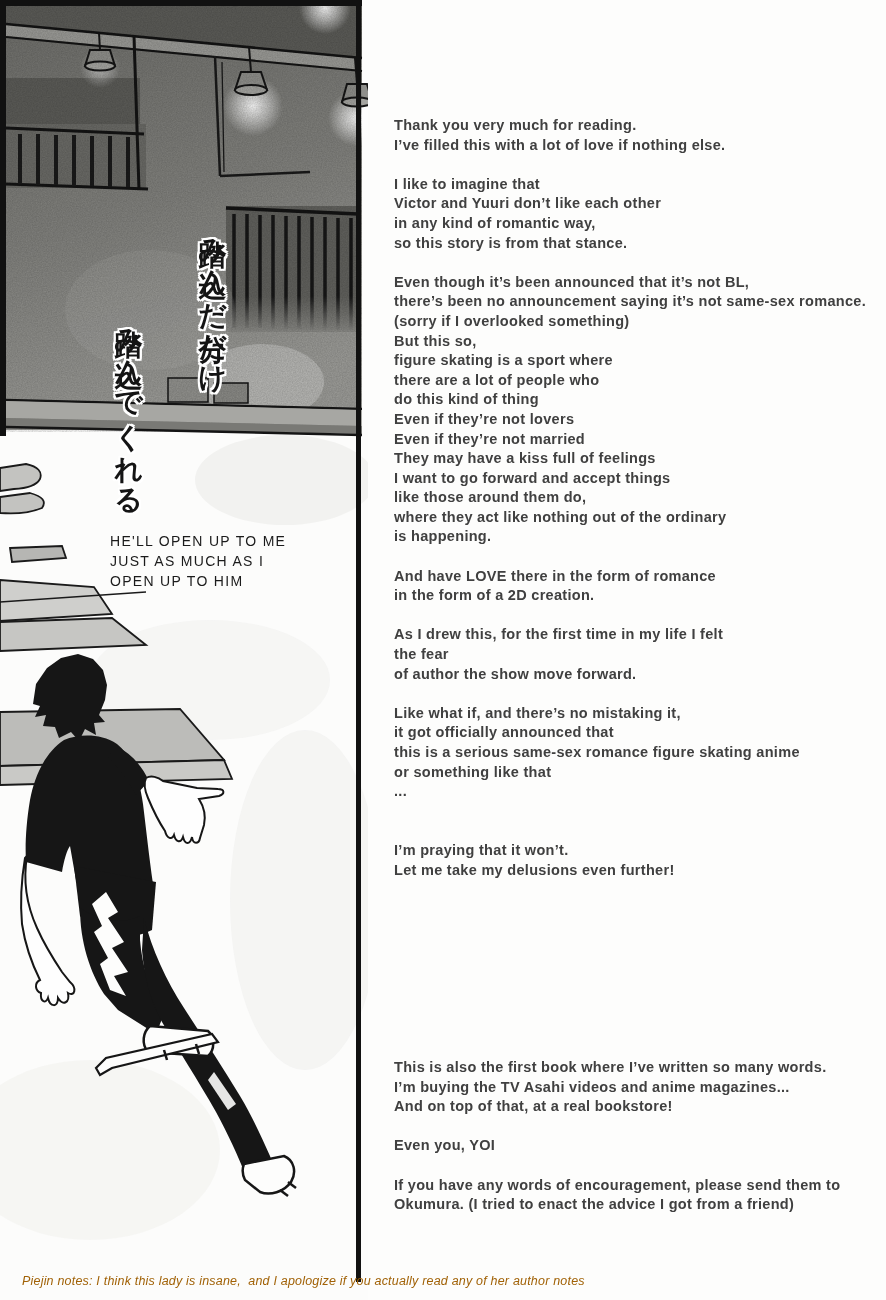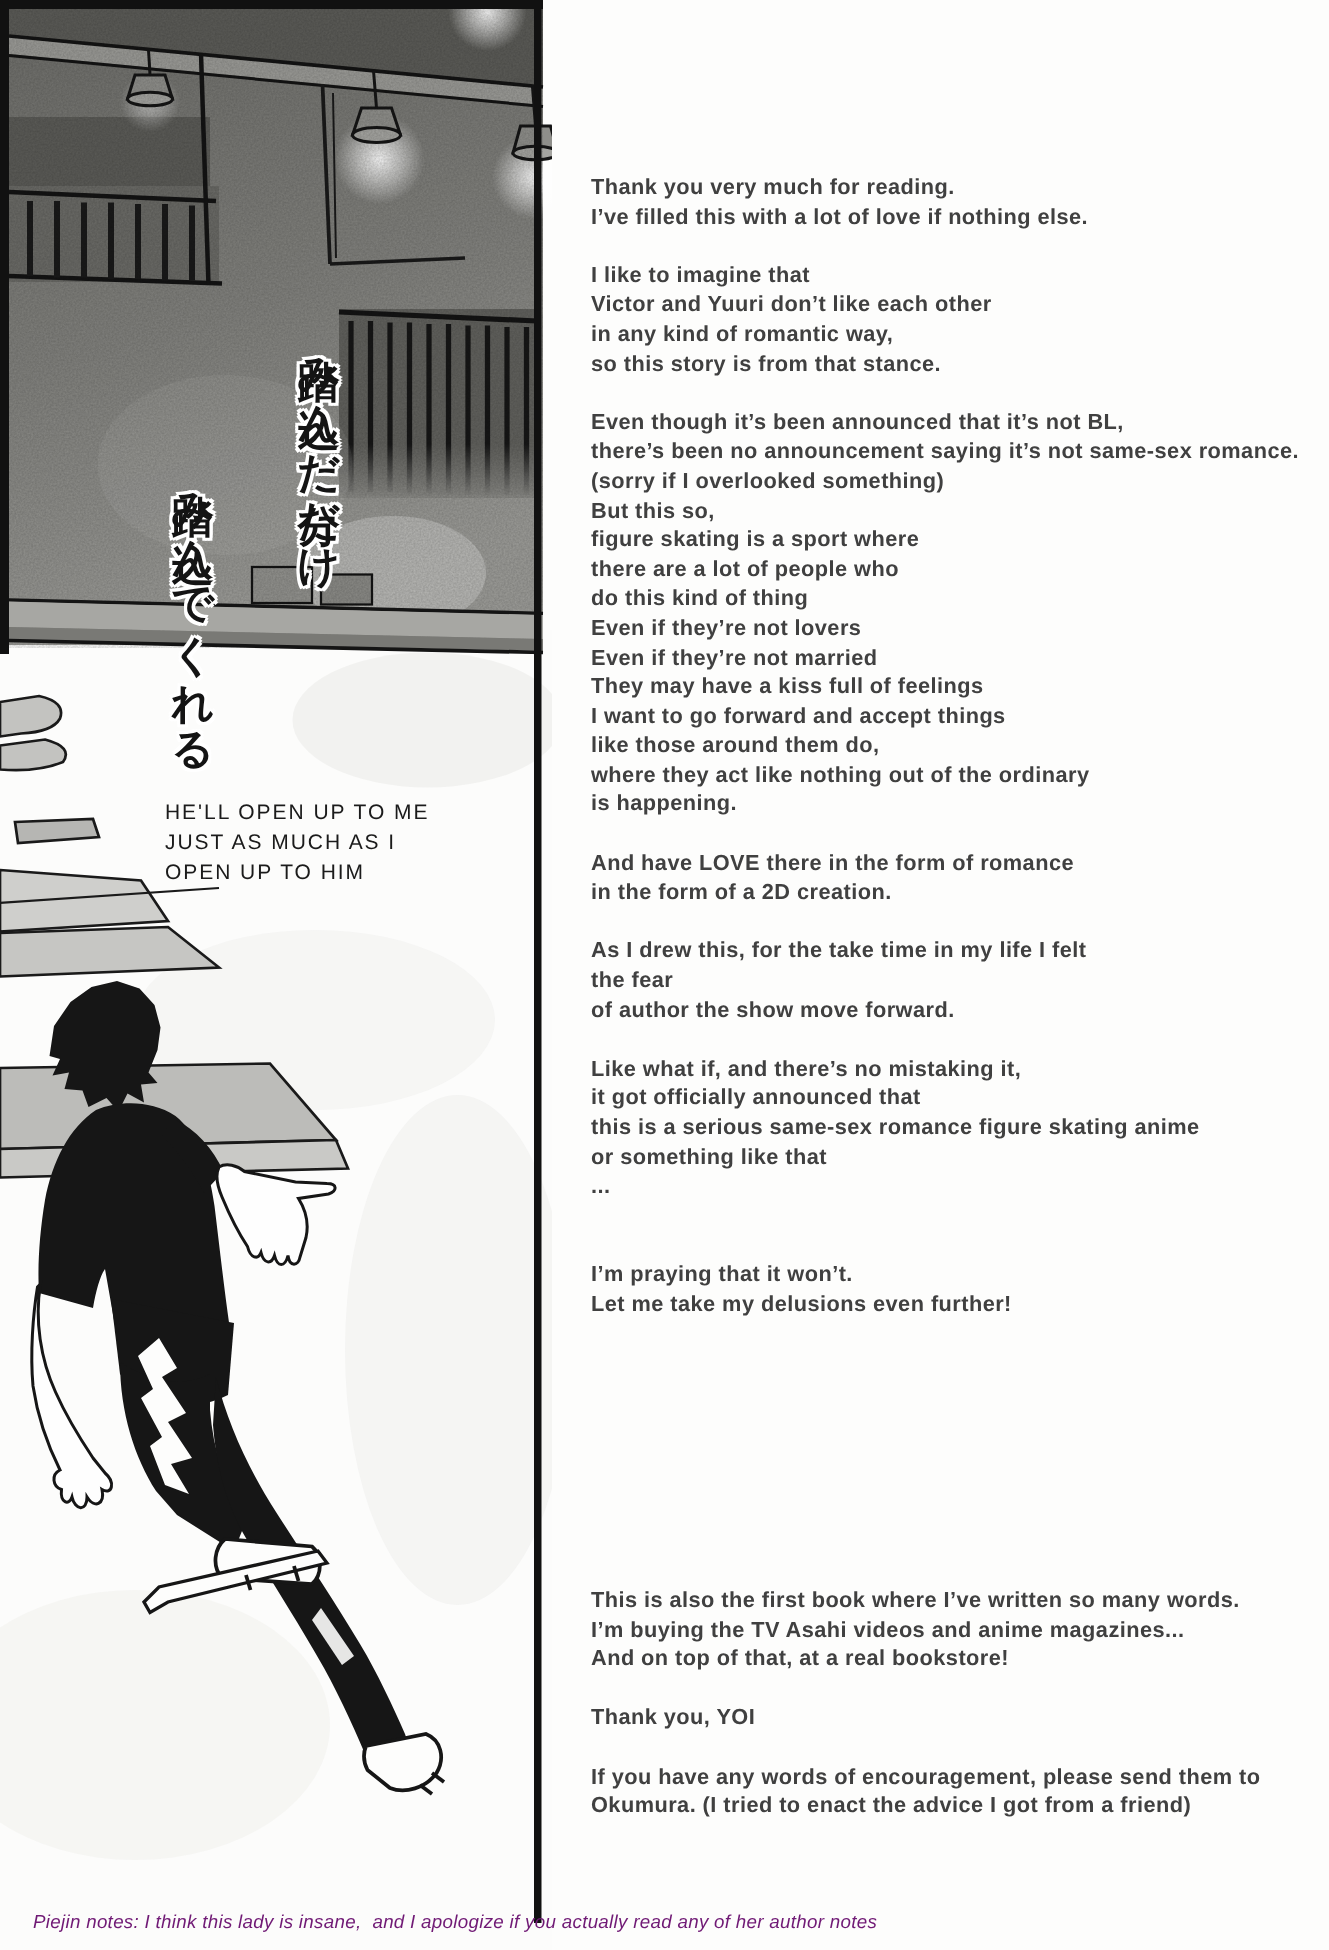--- a/index.html
+++ b/index.html
@@ -14,21 +14,21 @@
   #jp-col-left{left:114px;top:308px;font-size:28px;}
   #caption{position:absolute;left:110px;top:531px;z-index:3;font-size:14px;font-weight:400;
            letter-spacing:1.3px;line-height:20px;color:#1b1b1b;}
   .afterword{position:absolute;left:394px;z-index:3;font-size:14.5px;font-weight:700;
              letter-spacing:0.3px;line-height:19.6px;color:#404040;}
   #afterword-1{top:116px;}
   #afterword-2{top:1034px;margin-top:24px;}
   .tline{white-space:pre;min-height:19.6px;}
   #caption .tline{min-height:20px;}
   #bottom-note{position:absolute;left:22px;top:1274px;z-index:4;font-size:12.5px;
-               font-style:italic;font-weight:400;color:#701a75;letter-spacing:0.2px;
+               font-style:italic;font-weight:400;color:#a16207;letter-spacing:0.2px;
                white-space:pre;}
 </style>
 </head>
 <body>
 
 <div id="page">
 
   <svg id="art-svg" width="368" height="1300" viewBox="0 0 368 1300" xmlns="http://www.w3.org/2000/svg">
     <defs>
       <linearGradient id="wallGrad" x1="0" y1="0" x2="0.25" y2="1">
@@ -231,41 +231,41 @@
       <div class="tline">Even if they’re not married</div>
       <div class="tline">They may have a kiss full of feelings</div>
       <div class="tline">I want to go forward and accept things</div>
       <div class="tline">like those around them do,</div>
       <div class="tline">where they act like nothing out of the ordinary</div>
       <div class="tline">is happening.</div>
       <div class="tline">&nbsp;</div>
       <div class="tline">And have LOVE there in the form of romance</div>
       <div class="tline">in the form of a 2D creation.</div>
       <div class="tline">&nbsp;</div>
-      <div class="tline">As I drew this, for the take time in my life I felt</div>
+      <div class="tline">As I drew this, for the first time in my life I felt</div>
       <div class="tline">the fear</div>
       <div class="tline">of author the show move forward.</div>
       <div class="tline">&nbsp;</div>
       <div class="tline">Like what if, and there’s no mistaking it,</div>
       <div class="tline">it got officially announced that</div>
       <div class="tline">this is a serious same-sex romance figure skating anime</div>
       <div class="tline">or something like that</div>
       <div class="tline">...</div>
       <div class="tline">&nbsp;</div>
       <div class="tline">&nbsp;</div>
       <div class="tline">I’m praying that it won’t.</div>
       <div class="tline">Let me take my delusions even further!</div>
     </div>
 
   <div id="afterword-2" class="afterword">
       <div class="tline">This is also the first book where I’ve written so many words.</div>
       <div class="tline">I’m buying the TV Asahi videos and anime magazines...</div>
       <div class="tline">And on top of that, at a real bookstore!</div>
       <div class="tline">&nbsp;</div>
-      <div class="tline">Thank you, YOI</div>
+      <div class="tline">Even you, YOI</div>
       <div class="tline">&nbsp;</div>
       <div class="tline">If you have any words of encouragement, please send them to</div>
       <div class="tline">Okumura. (I tried to enact the advice I got from a friend)</div>
     </div>
 
   <div id="bottom-note">Piejin notes: I think this lady is insane,  and I apologize if you actually read any of her author notes</div>
 
 </div>
 
 </body></html>

